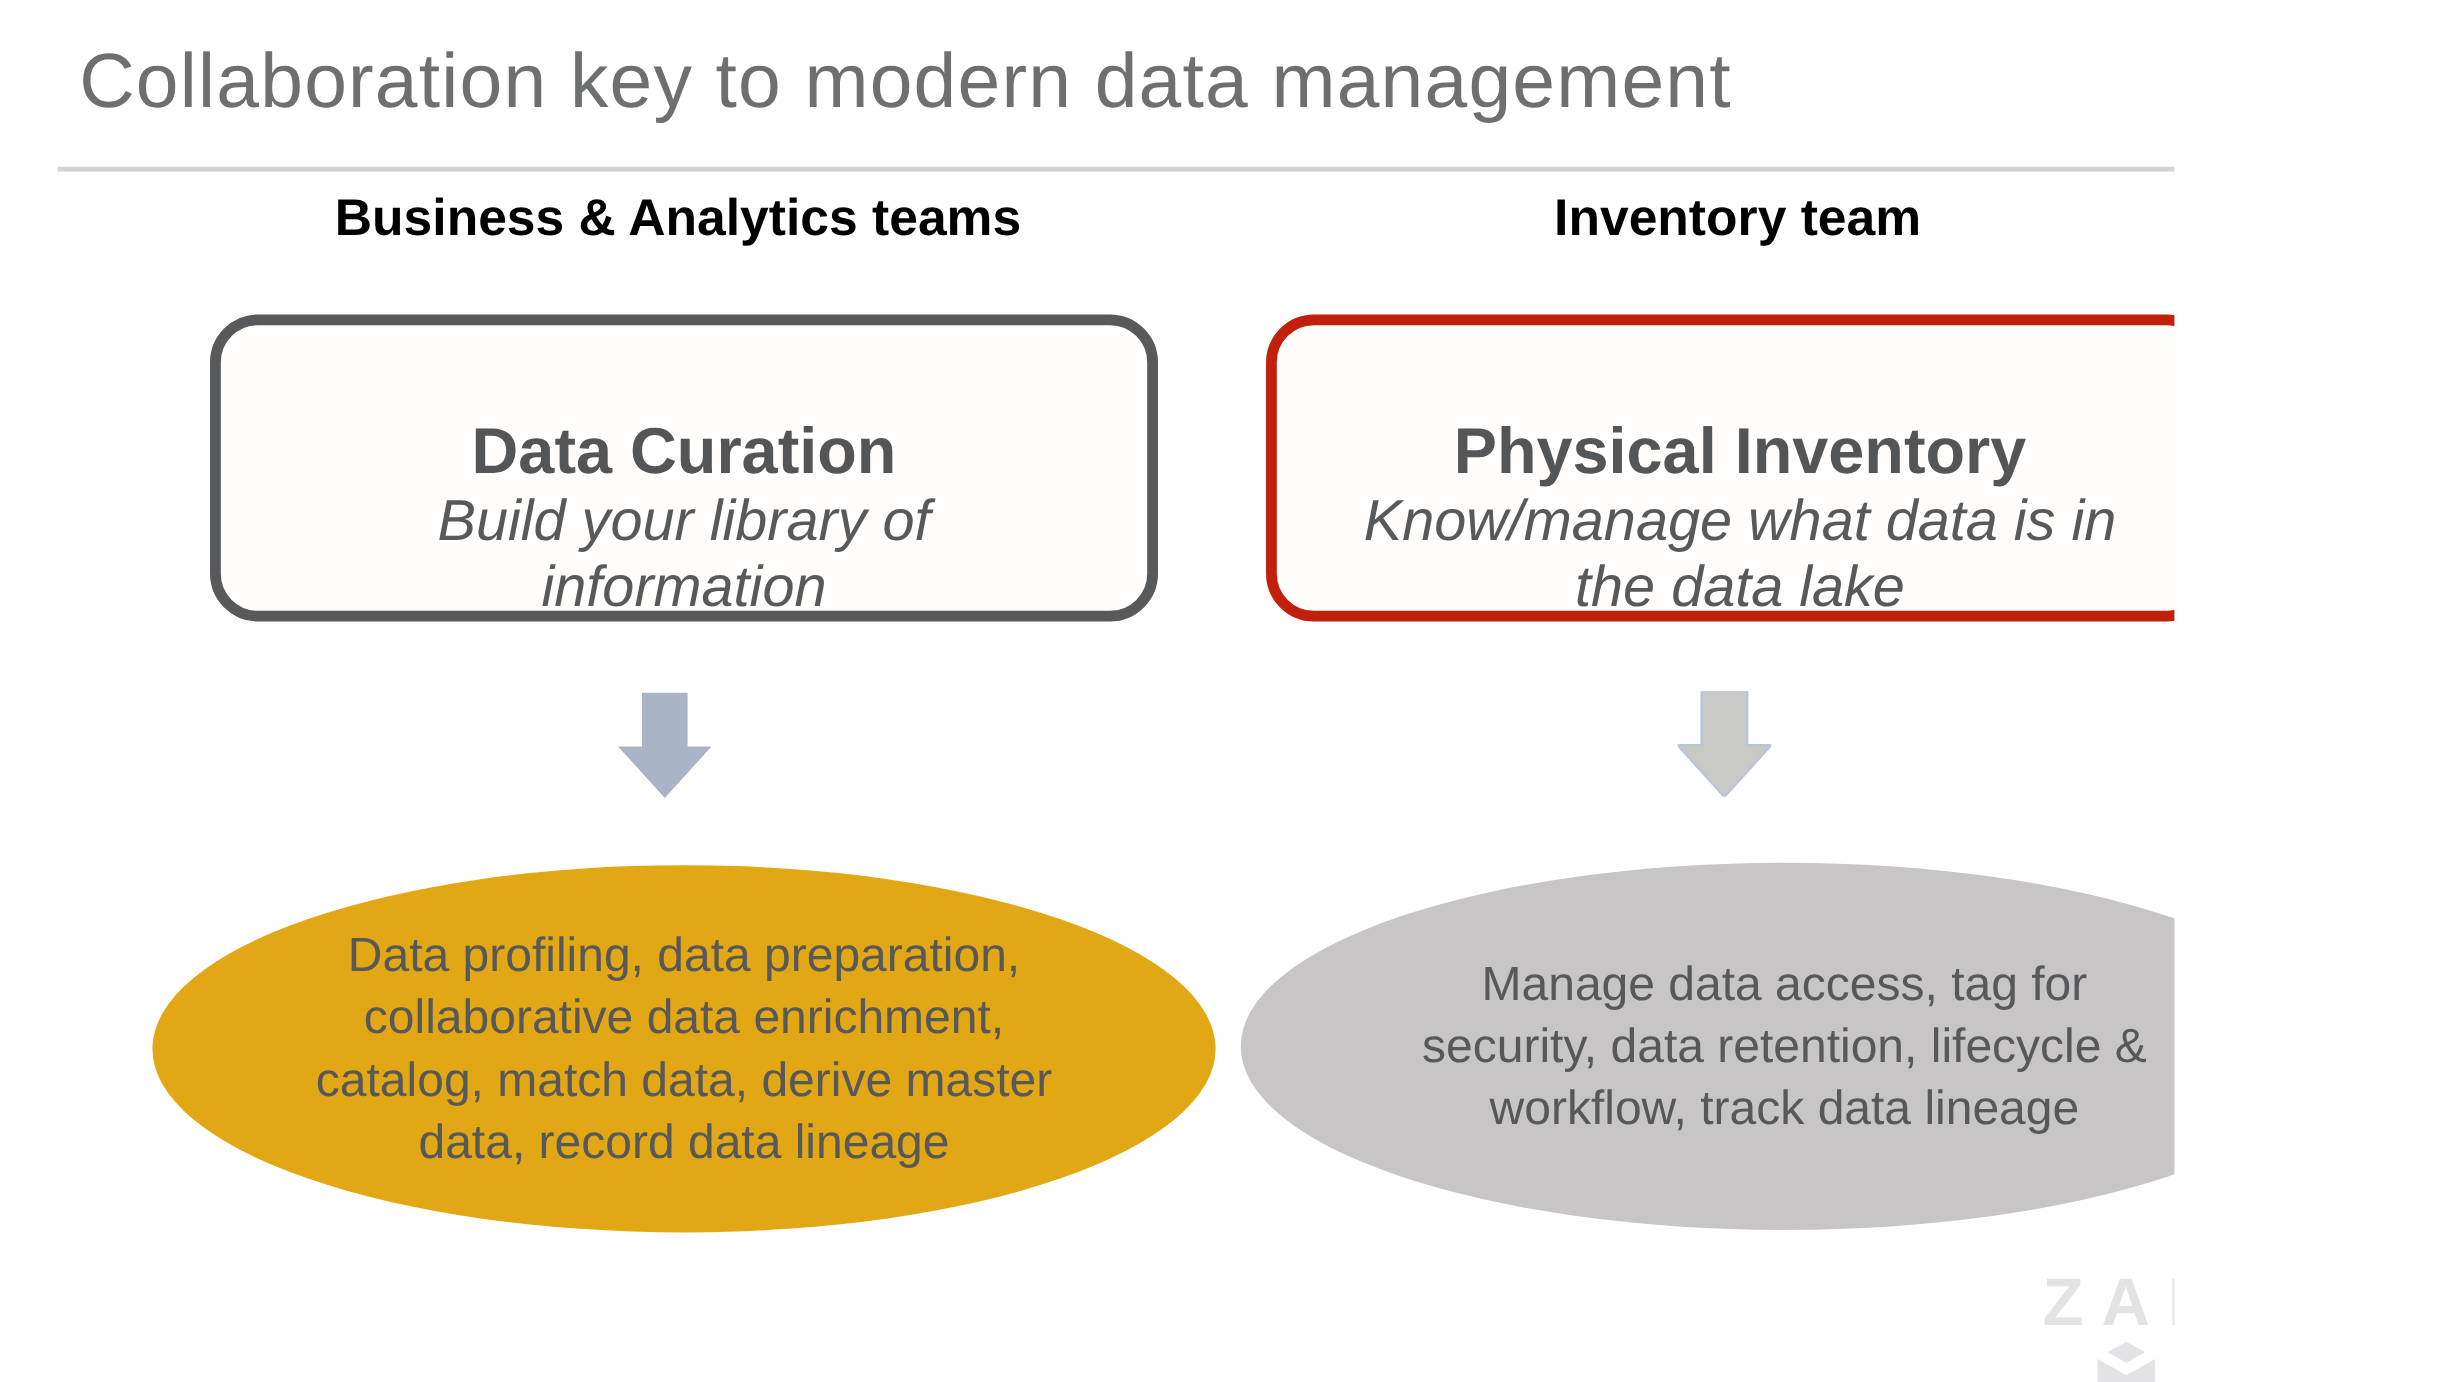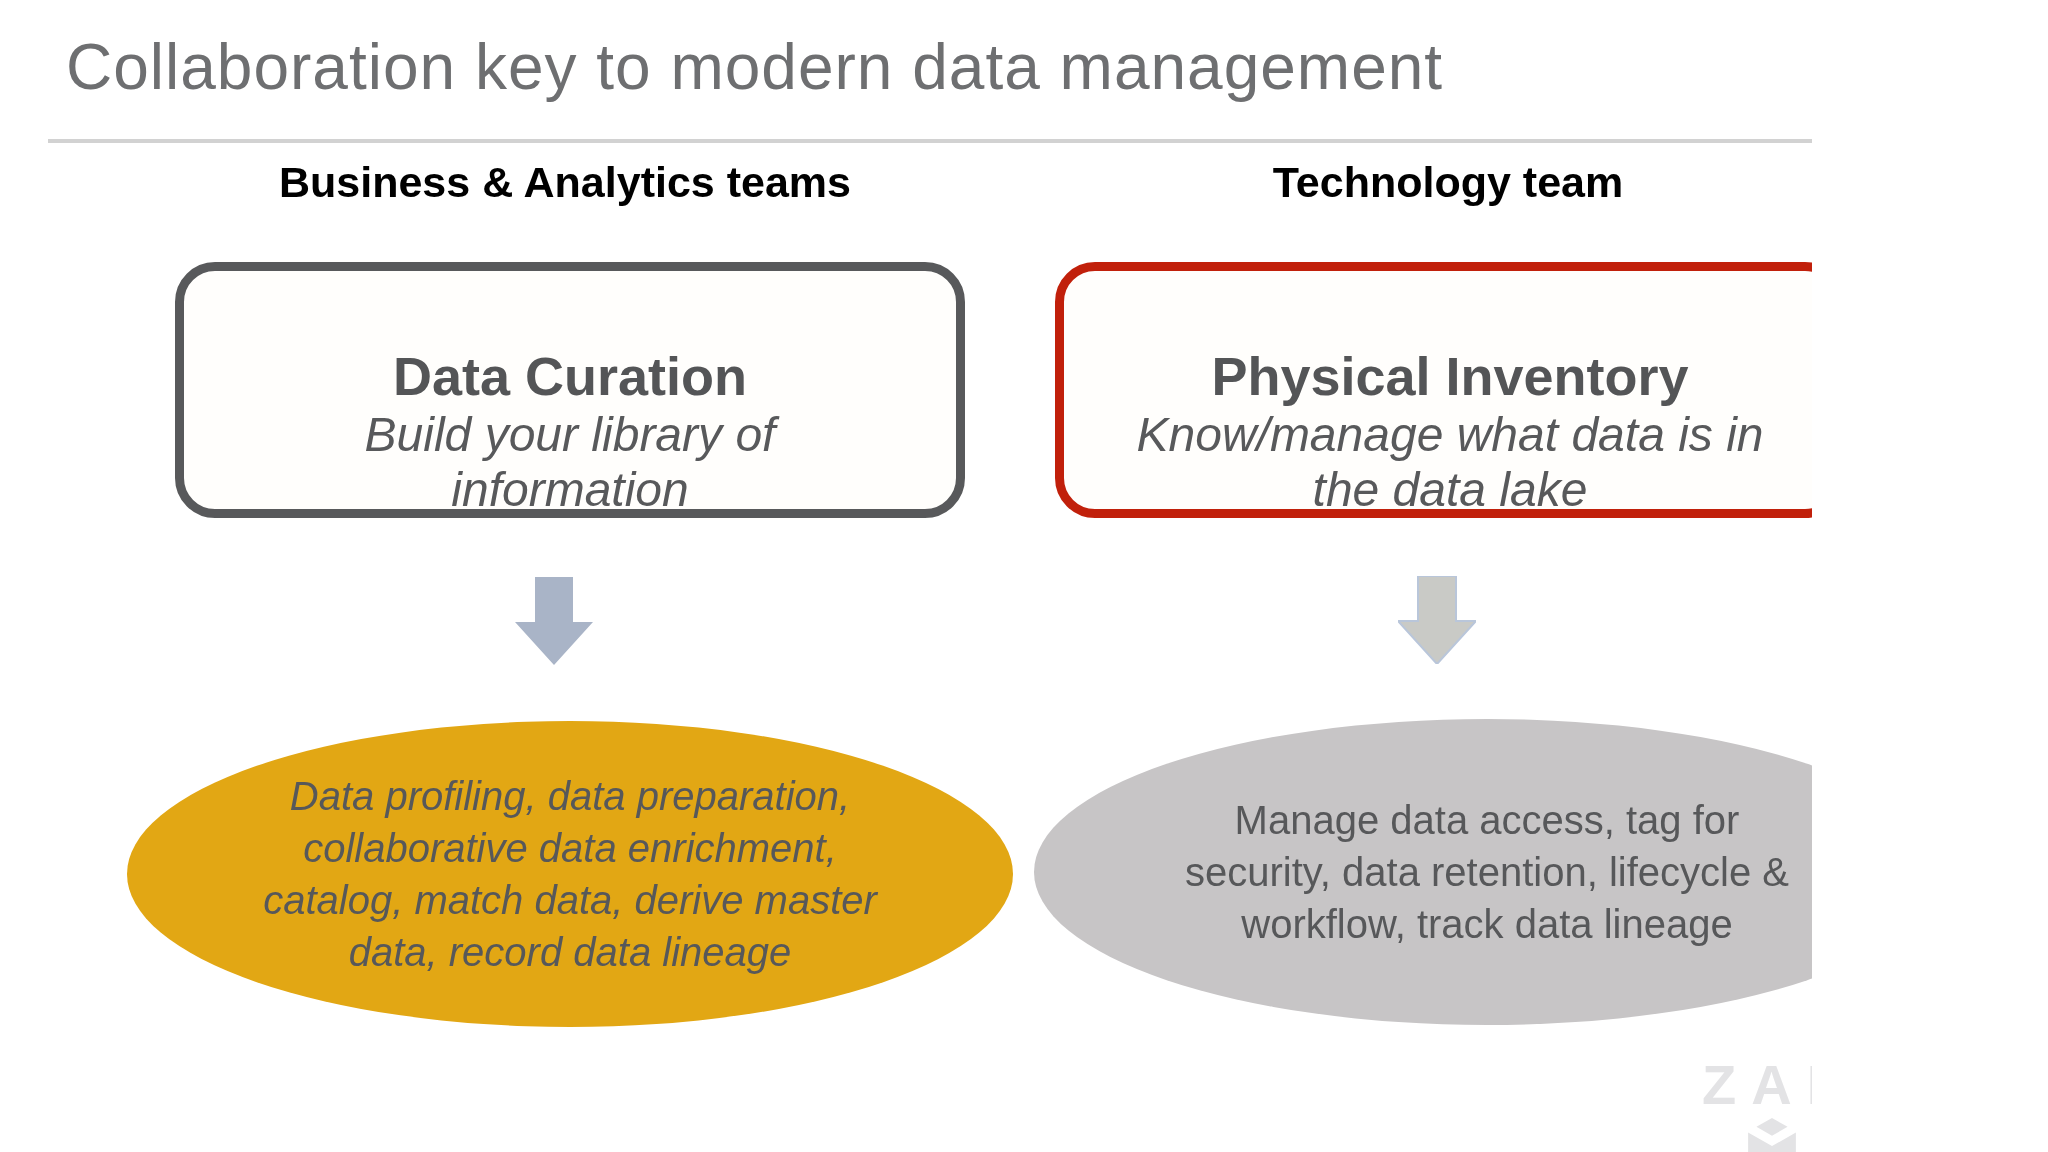--- a/index.html
+++ b/index.html
@@ -100,21 +100,20 @@
     display: flex;
     align-items: center;
     justify-content: center;
   }
   .activity-ellipse.gold {
     left: 127px;
     top: 721px;
     width: 886px;
     height: 306px;
     background: #e2a714;
-    font-style: italic;
   }
   .activity-ellipse.gray {
     left: 1034px;
     top: 719px;
     width: 906px;
     height: 306px;
     background: #c7c5c6;
   }
   .ellipse-text {
     font-size: 40px;
@@ -146,21 +145,21 @@
 </style>
 </head>
 <body>
 
 <div class="slide">
 
   <div class="page-title">Collaboration key to modern data management</div>
   <div class="title-divider"></div>
 
   <div class="col-header left">Business &amp; Analytics teams</div>
-  <div class="col-header right">Technology team</div>
+  <div class="col-header right">Inventory team</div>
 
   <div class="info-box gray">
     <div class="box-title">Data Curation</div>
     <div class="box-subtitle">Build your library of
 information</div>
   </div>
 
   <div class="info-box red">
     <div class="box-title">Physical Inventory</div>
     <div class="box-subtitle">Know/manage what data is in

